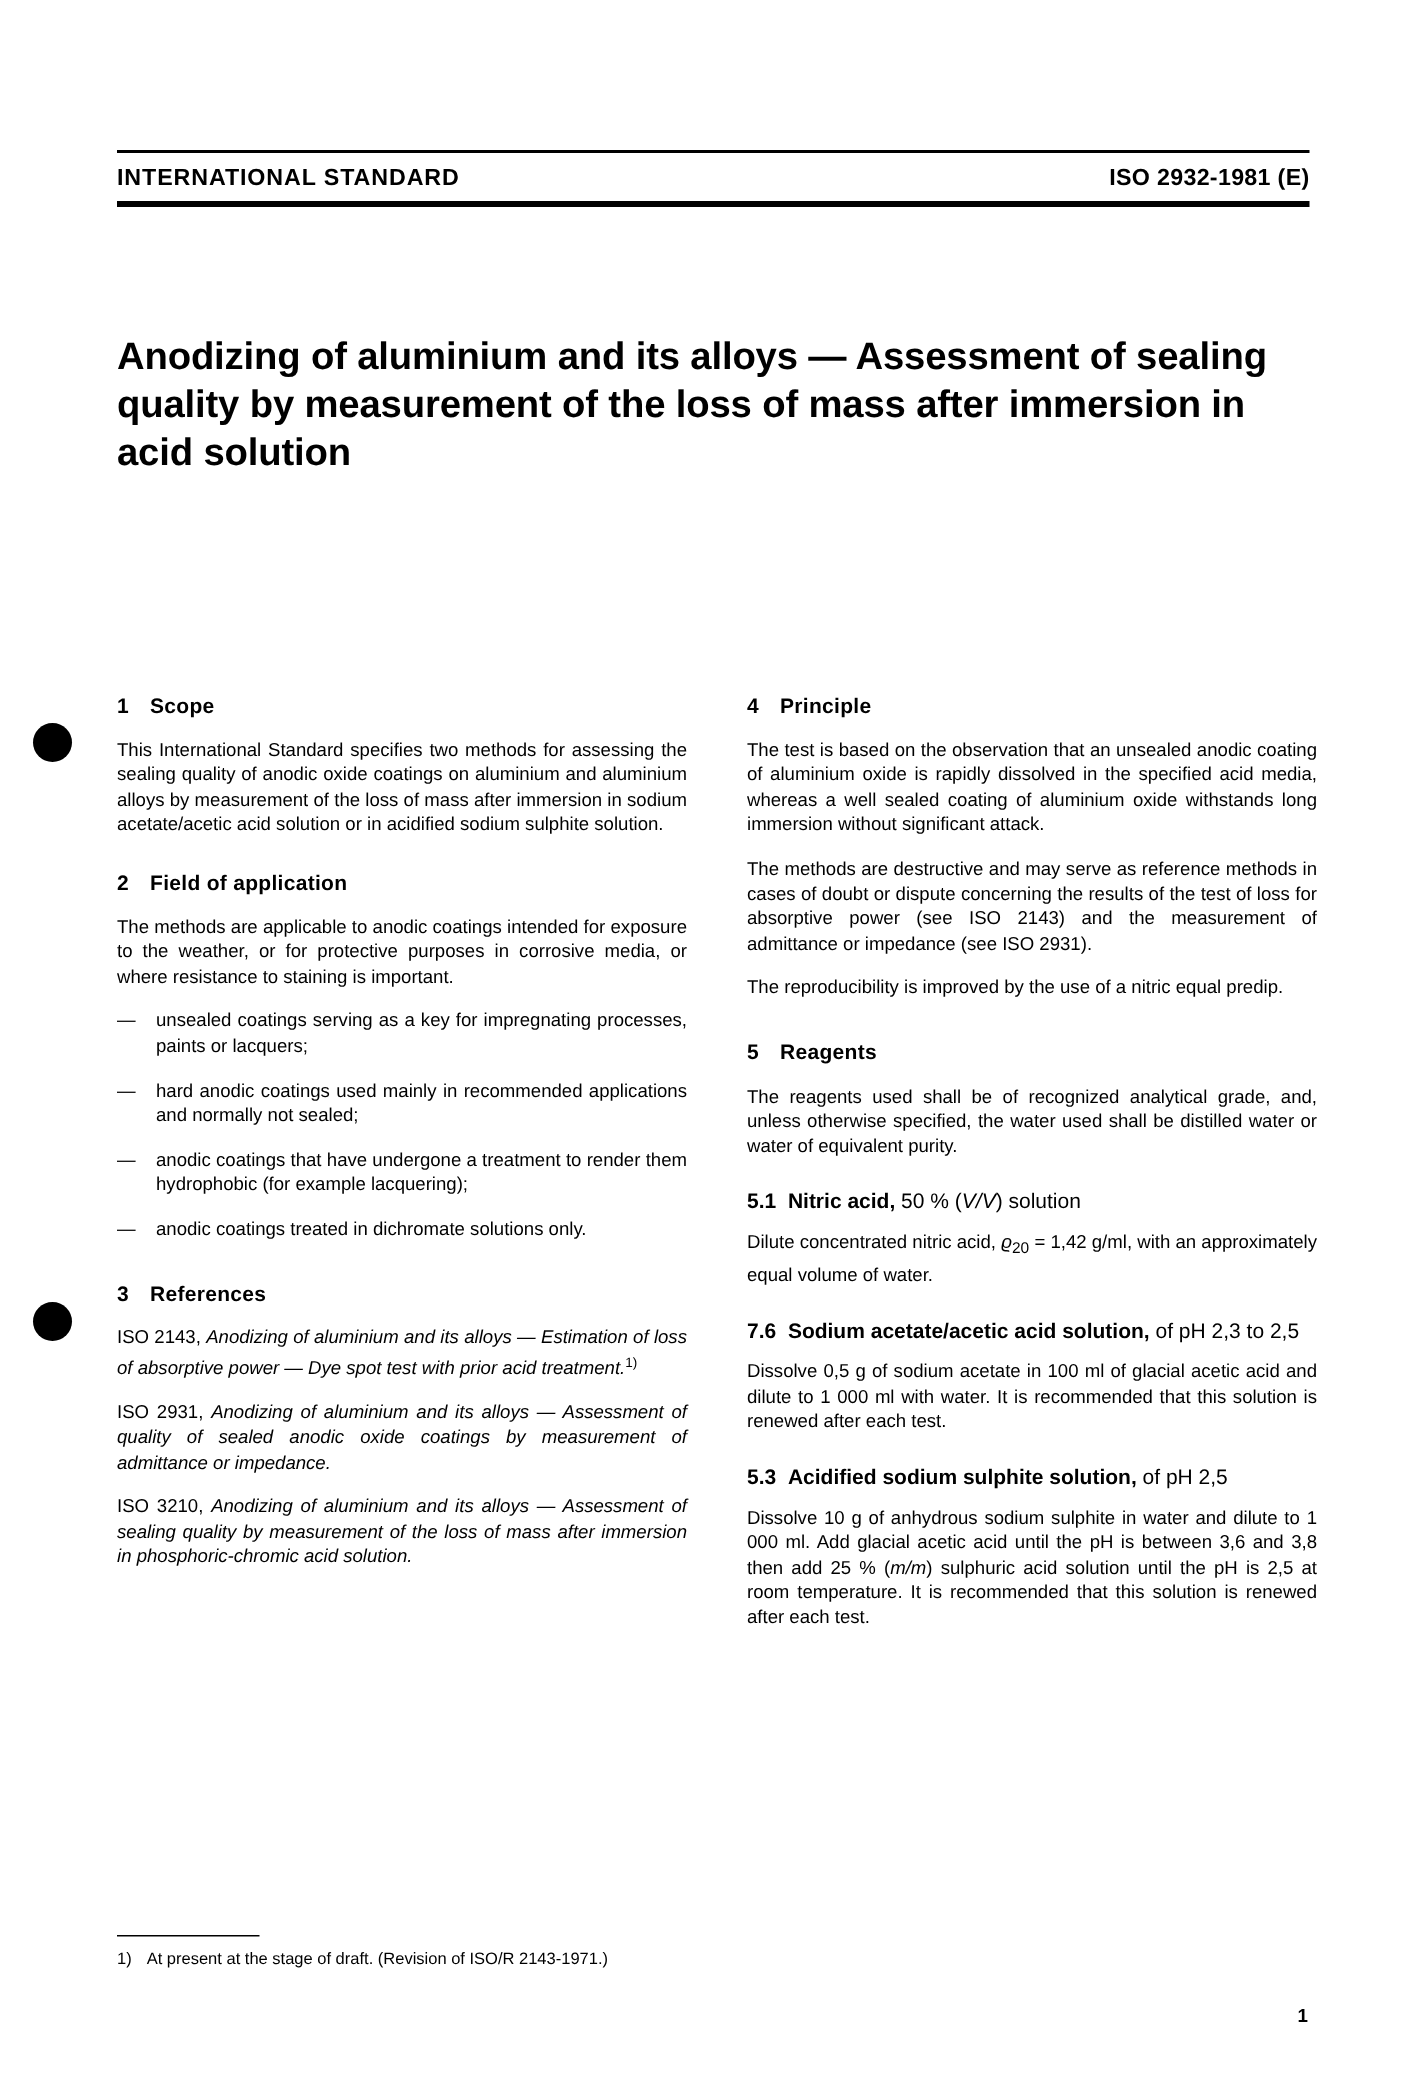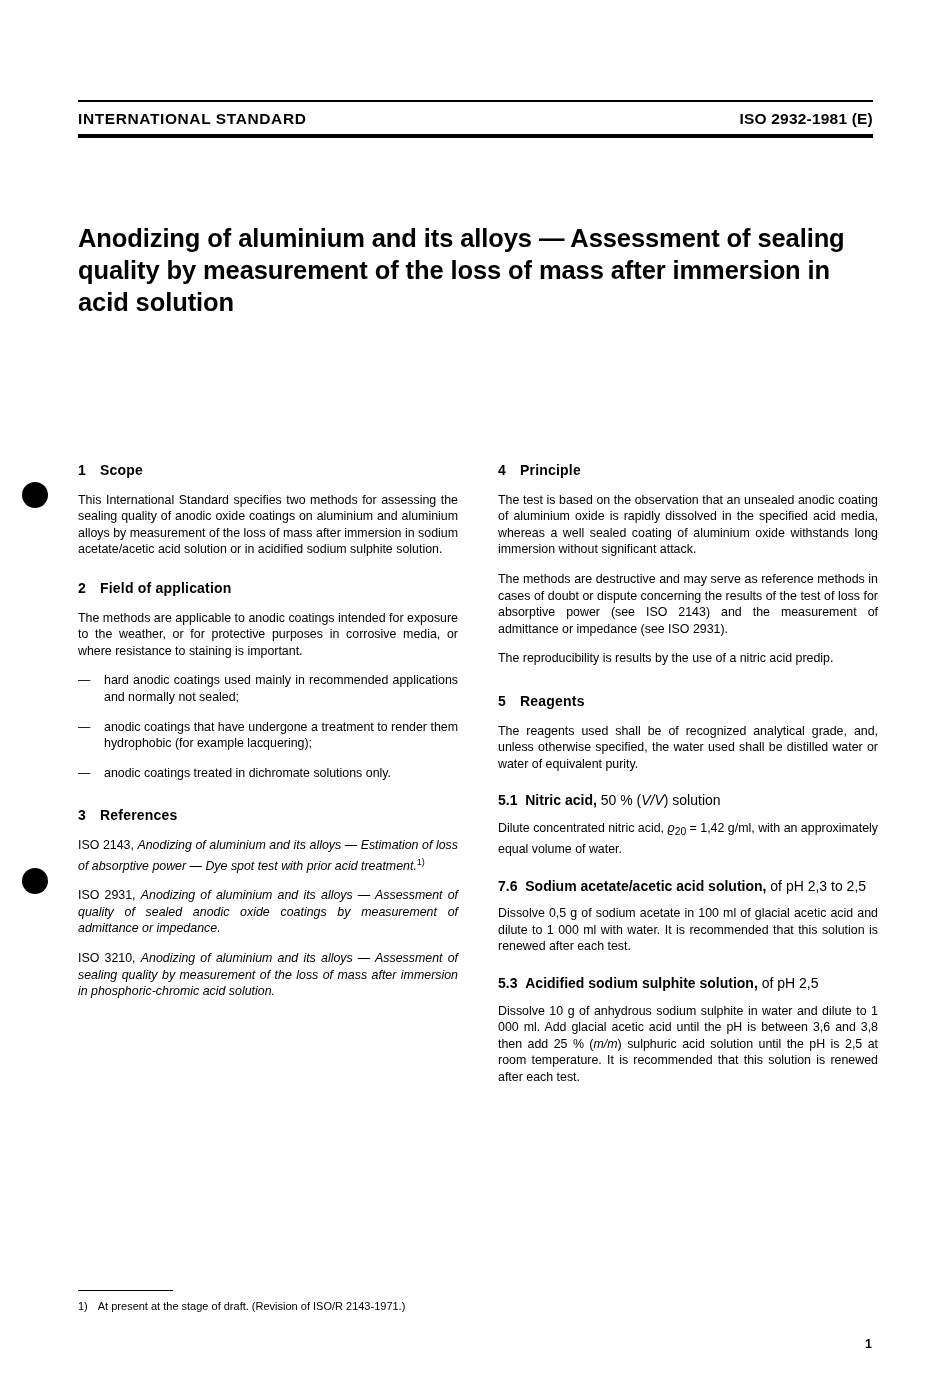--- a/index.html
+++ b/index.html
@@ -171,20 +171,23 @@
         <span class="sec-num">1</span><span>Scope</span>
       </h2>
       <p>This International Standard specifies two methods for assessing the sealing quality of anodic oxide coatings on aluminium and aluminium alloys by measurement of the loss of mass after immersion in sodium acetate/acetic acid solution or in acidified sodium sulphite solution.</p>
 
       <h2 class="sec">
         <span class="sec-num">2</span><span>Field of application</span>
       </h2>
       <p>The methods are applicable to anodic coatings intended for exposure to the weather, or for protective purposes in corrosive media, or where resistance to staining is important.</p>
 
       <div class="dash-item">
+        <span class="dash">—</span><span>unsealed coatings serving as a key for impregnating processes, paints or lacquers;</span>
+      </div>
+      <div class="dash-item">
         <span class="dash">—</span><span>hard anodic coatings used mainly in recommended applications and normally not sealed;</span>
       </div>
       <div class="dash-item">
         <span class="dash">—</span><span>anodic coatings that have undergone a treatment to render them hydrophobic (for example lacquering);</span>
       </div>
       <div class="dash-item">
         <span class="dash">—</span><span>anodic coatings treated in dichromate solutions only.</span>
       </div>
 
       <h2 class="sec" style="margin-top:26px;">
@@ -203,21 +206,21 @@
 
     </div>
 
     <div class="col">
 
       <h2 class="sec first">
         <span class="sec-num">4</span><span>Principle</span>
       </h2>
       <p>The test is based on the observation that an unsealed anodic coating of aluminium oxide is rapidly dissolved in the specified acid media, whereas a well sealed coating of aluminium oxide withstands long immersion without significant attack.</p>
       <p>The methods are destructive and may serve as reference methods in cases of doubt or dispute concerning the results of the test of loss for absorptive power (see ISO 2143) and the measurement of admittance or impedance (see ISO 2931).</p>
-      <p>The reproducibility is results by the use of a nitric acid predip.</p>
+      <p>The reproducibility is improved by the use of a nitric equal predip.</p>
 
       <h2 class="sec" style="margin-top:26px;">
         <span class="sec-num">5</span><span>Reagents</span>
       </h2>
       <p>The reagents used shall be of recognized analytical grade, and, unless otherwise specified, the water used shall be distilled water or water of equivalent purity.</p>
 
       <div class="sub-head" style="margin-top:20px;">
         <span class="sn">5.1</span>&nbsp;&nbsp;<span class="bld">Nitric acid,</span><span> 50 % (</span><span class="ital">V/V</span><span>) solution</span>
       </div>
       <p>

